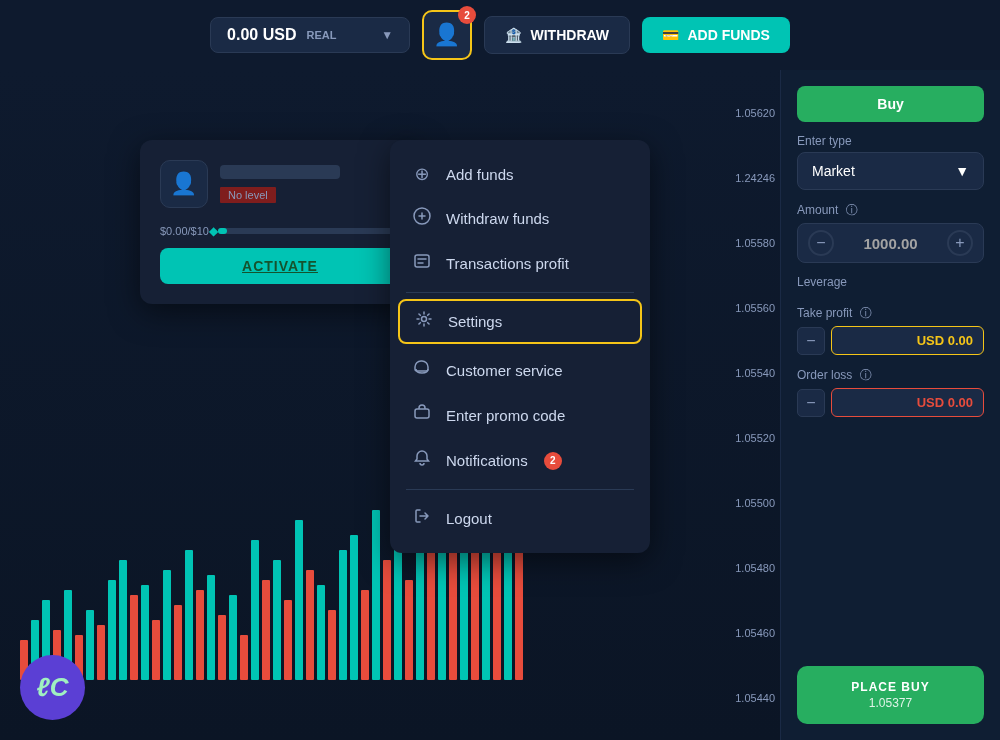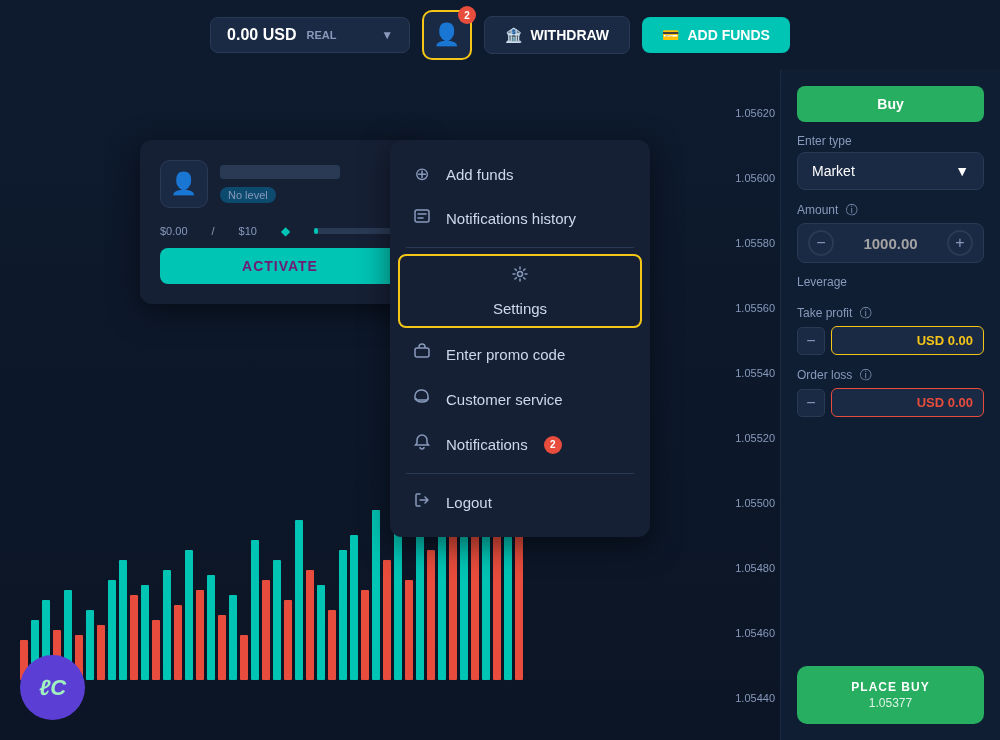--- a/index.html
+++ b/index.html
@@ -213,31 +213,31 @@
       border: 1px solid #2a3a55;
     }
     .user-name-placeholder {
       height: 14px;
       background: #2a3a55;
       border-radius: 4px;
       width: 120px;
       margin-bottom: 6px;
     }
     .user-level-badge {
-      background: #0c4a6e;
+      background: #7f1d1d;
       color: #8899bb;
       font-size: 11px;
-      border-radius: 8px;
+      border-radius: 1px;
       padding: 2px 8px;
       display: inline-block;
     }
     .user-progress {
       display: flex;
       align-items: center;
-      gap: 24px;
+      gap: 0;
       margin-top: 8px;
     }
     .progress-bar-bg {
       flex: 1;
       height: 6px;
       background: #2a3a55;
       border-radius: 3px;
     }
     .progress-bar-fill {
       height: 100%;
@@ -245,29 +245,30 @@
       border-radius: 3px;
       width: 5%;
     }
     .progress-text {
       font-size: 11px;
       color: #8899bb;
     }
     .activate-btn {
       width: 100%;
       background: #00c4b4;
-      color: #701a75;
+      color: #14532d;
       border: none;
       border-radius: 8px;
       padding: 10px;
       font-size: 14px;
       font-weight: 700;
       cursor: pointer;
       letter-spacing: 1px;
       margin-top: 10px;
+      text-decoration: underline;
     }
 
     
     .menu-dropdown {
       position: absolute;
       top: 70px;
       left: 390px;
       background: #162035;
       border-radius: 12px;
       width: 260px;
@@ -283,21 +284,20 @@
       cursor: pointer;
       font-size: 15px;
       color: #cdd8ee;
       transition: background 0.15s;
     }
     .menu-item.highlighted {
       border: 2px solid #f5c518;
       border-radius: 8px;
       margin: 4px 8px;
       padding: 9px 12px;
-      flex-direction: column;
     }
     .menu-item-icon {
       font-size: 18px;
       width: 24px;
       text-align: center;
       color: #8899bb;
     }
     .menu-divider {
       height: 1px;
       background: #2a3a55;
@@ -541,33 +541,33 @@
       <div class="candle up" style="height:220px"></div>
       <div class="candle down" style="height:170px"></div>
       <div class="candle up" style="height:240px"></div>
       <div class="candle down" style="height:180px"></div>
       <div class="candle up" style="height:260px"></div>
       <div class="candle down" style="height:200px"></div>
     </div>
 
     <div class="y-axis">
       <span class="price-label">1.05620</span>
-      <span class="price-label">1.05600</span>
+      <span class="price-label">1.24246</span>
       <span class="price-label">1.05580</span>
       <span class="price-label">1.05560</span>
       <span class="price-label">1.05540</span>
       <span class="price-label">1.05520</span>
       <span class="price-label">1.05500</span>
       <span class="price-label">1.05480</span>
       <span class="price-label">1.05460</span>
       <span class="price-label">1.05440</span>
     </div>
 
     <div class="logo-circle">
-      <span style="font-size:22px;font-style:italic;font-weight:900;">ℓC</span>
+      <span style="font-size:26px;font-style:italic;font-weight:900;">ℓC</span>
     </div>
 
     <div class="user-panel">
       <div class="user-info">
         <div class="user-avatar">
           <span>👤</span>
         </div>
         <div>
           <div class="user-name-placeholder"></div>
           <span class="user-level-badge">No level</span>
@@ -585,61 +585,70 @@
       <button class="activate-btn">ACTIVATE</button>
     </div>
 
     <div class="menu-dropdown">
 
       <div class="menu-item">
         <span class="menu-item-icon">⊕</span>
         <span>Add funds</span>
       </div>
 
+      <div class="menu-item">
+        <span class="menu-item-icon">
+          <svg width="18" height="18" viewBox="0 0 18 18" fill="none">
+            <circle cx="9" cy="9" r="8" stroke="#8899bb" stroke-width="1.5"></circle>
+            <path d="M6 9h6M9 6v6" stroke="#8899bb" stroke-width="1.5" stroke-linecap="round"></path>
+          </svg>
+        </span>
+        <span>Withdraw funds</span>
+      </div>
 
       <div class="menu-item">
         <span class="menu-item-icon">
           <svg width="18" height="18" viewBox="0 0 18 18" fill="none">
             <rect x="2" y="3" width="14" height="12" rx="2" stroke="#8899bb" stroke-width="1.5"></rect>
             <path d="M5 7h8M5 11h5" stroke="#8899bb" stroke-width="1.5" stroke-linecap="round"></path>
           </svg>
         </span>
-        <span>Notifications history</span>
+        <span>Transactions profit</span>
       </div>
 
       <div class="menu-divider"></div>
 
       <div class="menu-item highlighted">
         <span class="menu-item-icon">
           <svg width="18" height="18" viewBox="0 0 18 18" fill="none">
             <circle cx="9" cy="9" r="2.5" stroke="#8899bb" stroke-width="1.5"></circle>
             <path d="M9 2v2M9 14v2M2 9h2M14 9h2M3.93 3.93l1.41 1.41M12.66 12.66l1.41 1.41M3.93 14.07l1.41-1.41M12.66 5.34l1.41-1.41" stroke="#8899bb" stroke-width="1.5" stroke-linecap="round"></path>
           </svg>
         </span>
         <span>Settings</span>
       </div>
 
       <div class="menu-item">
         <span class="menu-item-icon">
           <svg width="18" height="18" viewBox="0 0 18 18" fill="none">
+            <path d="M9 2a6 6 0 016 6v2a2 2 0 01-2 2H4a2 2 0 01-2-2V8a6 6 0 016-6z" stroke="#8899bb" stroke-width="1.5"></path>
+            <path d="M3 10c0 2 1 4 6 4s6-2 6-4" stroke="#8899bb" stroke-width="1.5"></path>
+          </svg>
+        </span>
+        <span>Customer service</span>
+      </div>
+
+      <div class="menu-item">
+        <span class="menu-item-icon">
+          <svg width="18" height="18" viewBox="0 0 18 18" fill="none">
             <rect x="2" y="5" width="14" height="9" rx="2" stroke="#8899bb" stroke-width="1.5"></rect>
             <path d="M6 5V4a3 3 0 016 0v1" stroke="#8899bb" stroke-width="1.5"></path>
           </svg>
         </span>
         <span>Enter promo code</span>
-      </div>
-
-      <div class="menu-item">
-        <span class="menu-item-icon">
-          <svg width="18" height="18" viewBox="0 0 18 18" fill="none">
-            <path d="M9 2a6 6 0 016 6v2a2 2 0 01-2 2H4a2 2 0 01-2-2V8a6 6 0 016-6z" stroke="#8899bb" stroke-width="1.5"></path>
-            <path d="M3 10c0 2 1 4 6 4s6-2 6-4" stroke="#8899bb" stroke-width="1.5"></path>
-          </svg>
-        </span>
-        <span>Customer service</span>
       </div>
 
       <div class="menu-item">
         <span class="menu-item-icon">
           <svg width="18" height="18" viewBox="0 0 18 18" fill="none">
             <path d="M9 2a5 5 0 015 5v3l1.5 2H2.5L4 10V7a5 5 0 015-5z" stroke="#8899bb" stroke-width="1.5"></path>
             <path d="M7 14a2 2 0 004 0" stroke="#8899bb" stroke-width="1.5"></path>
           </svg>
         </span>
         <span>Notifications</span>

